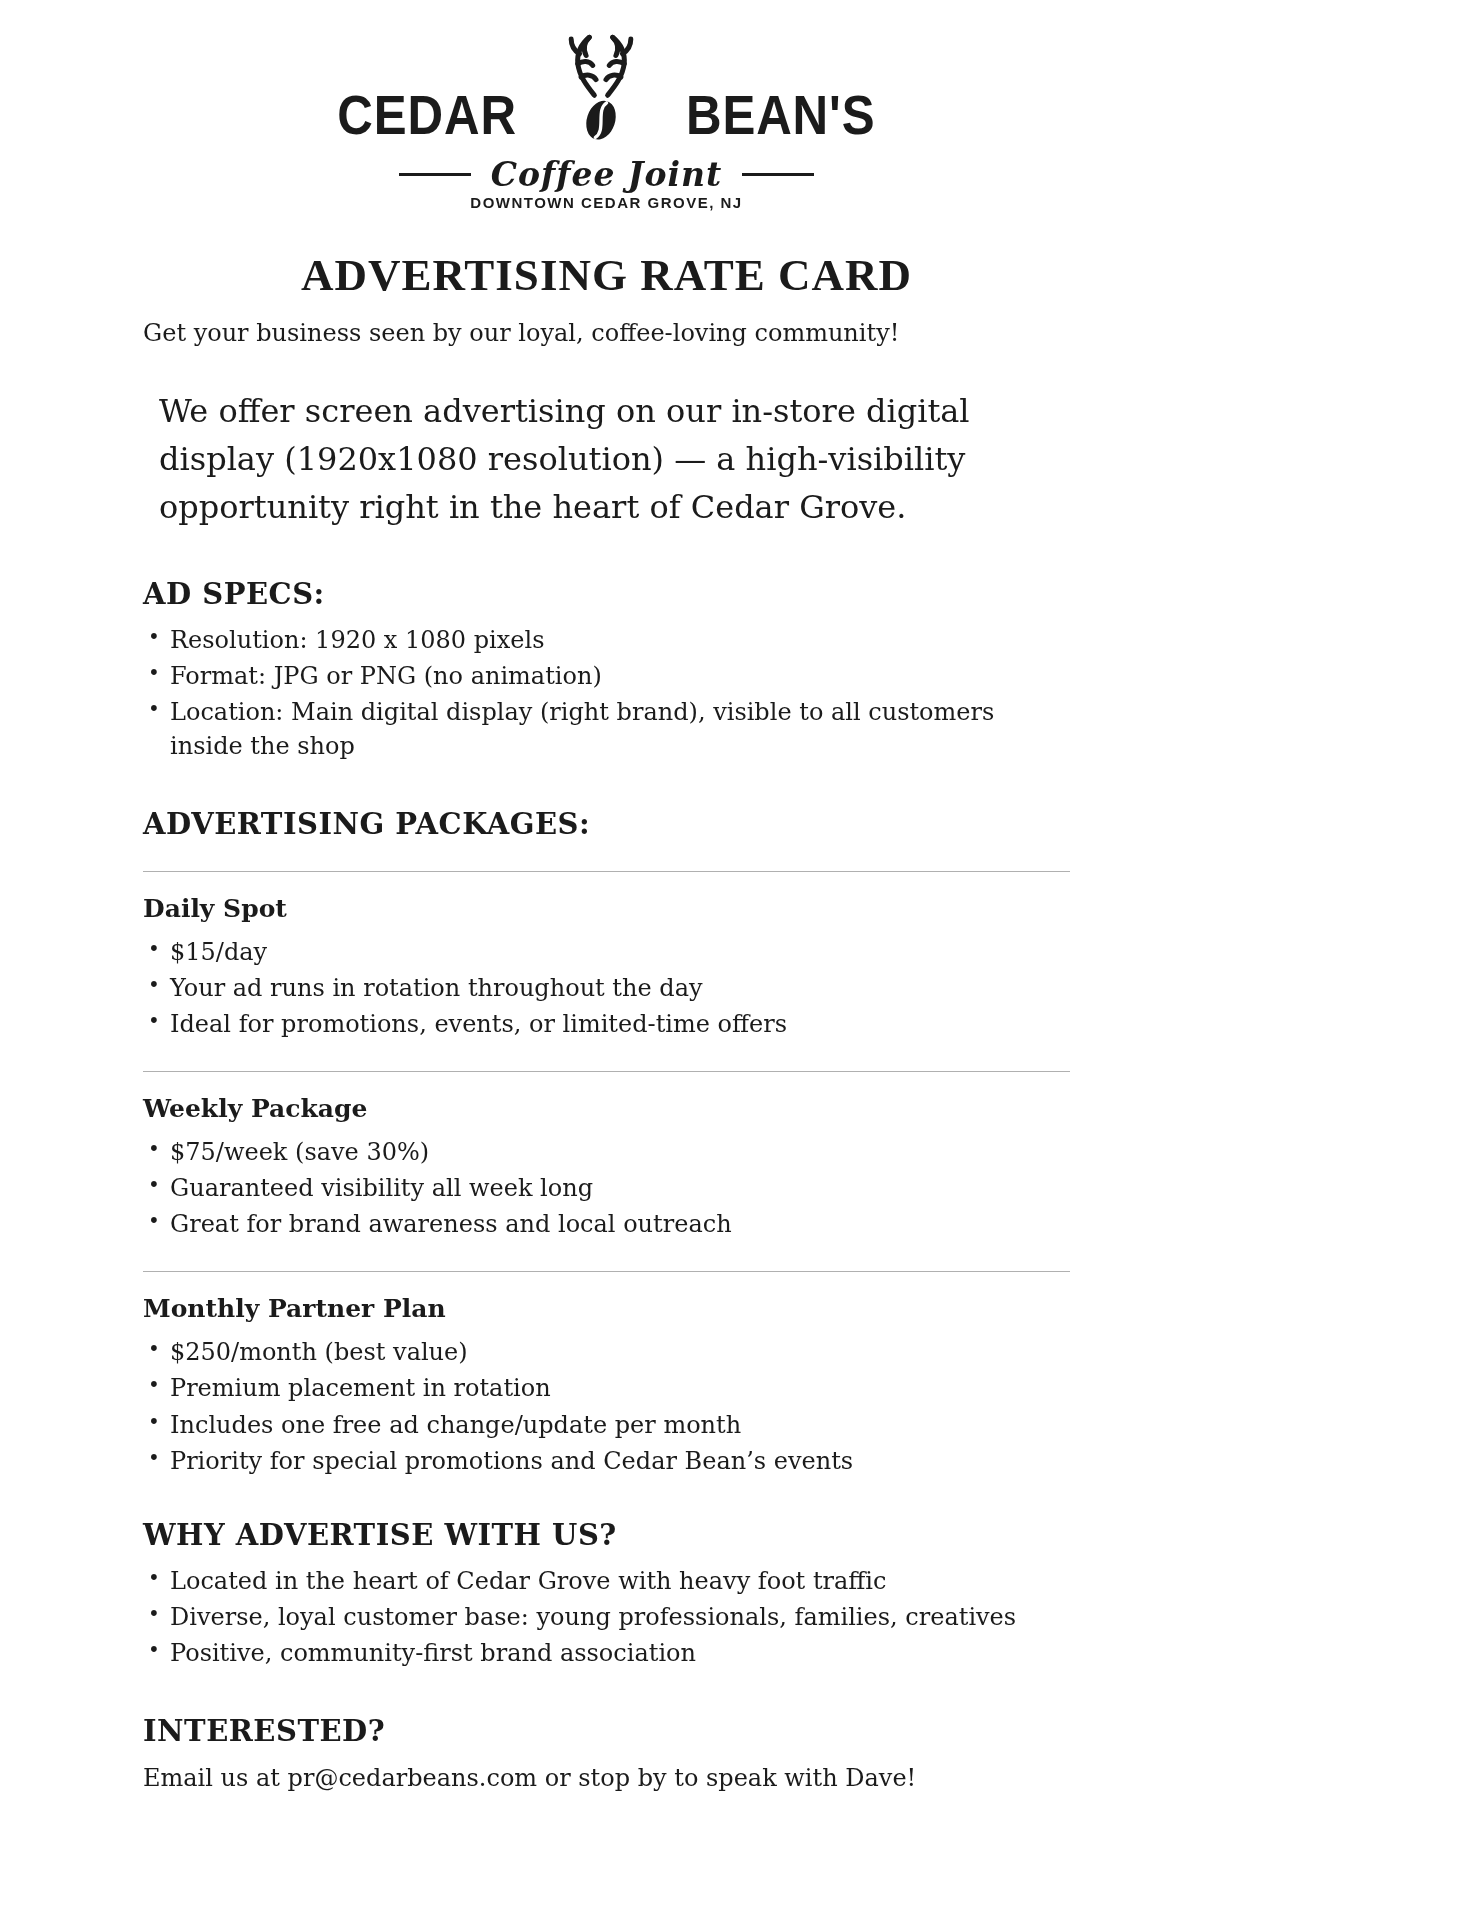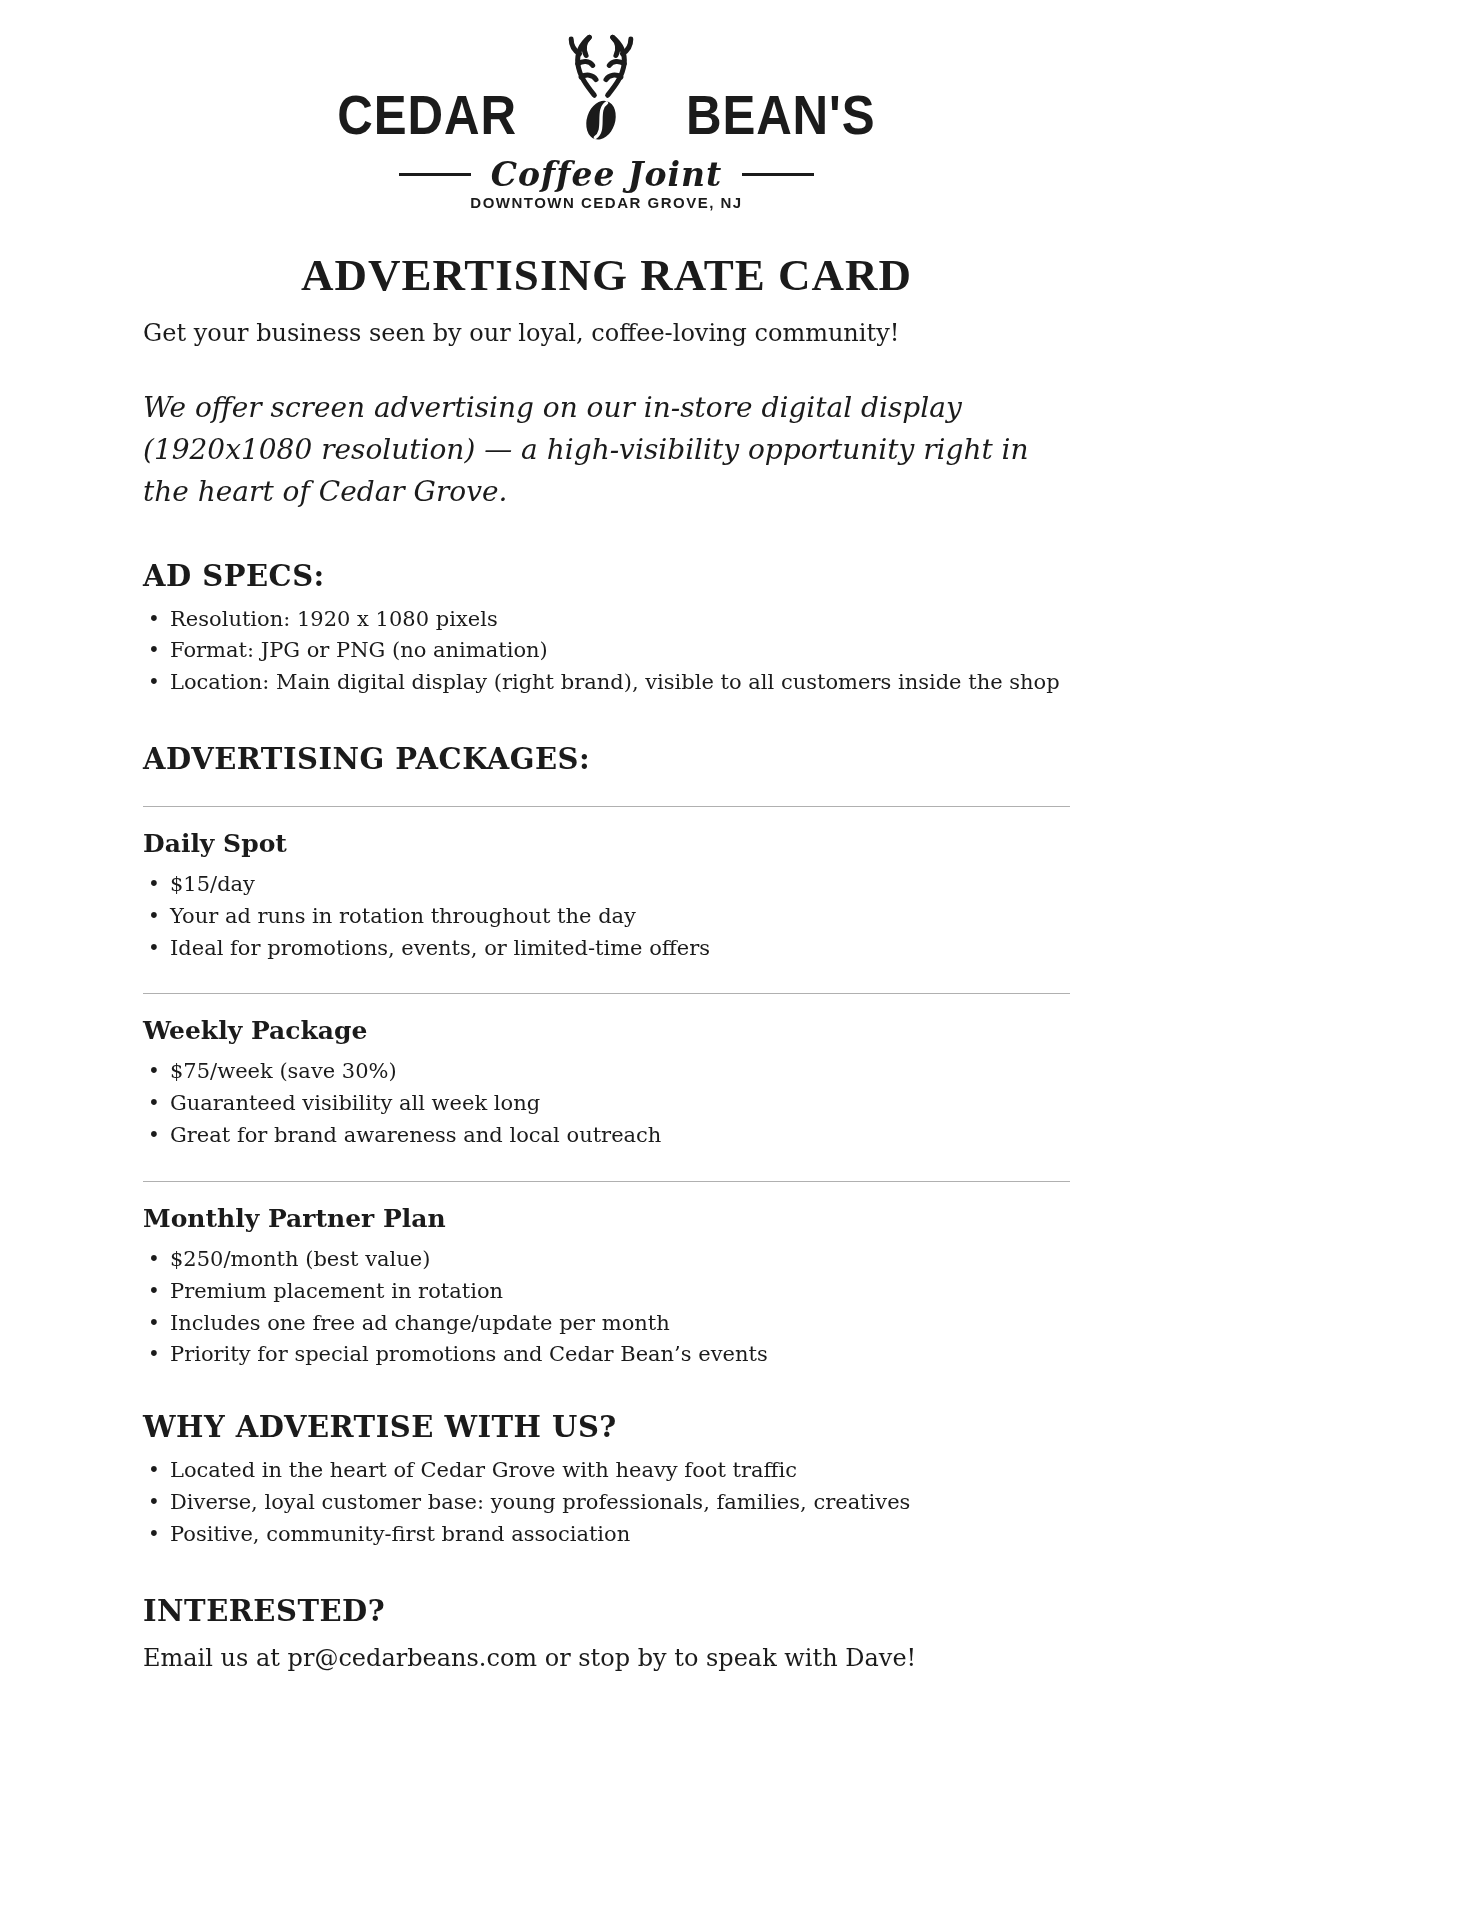--- a/index.html
+++ b/index.html
@@ -80,37 +80,36 @@
     letter-spacing: 1px;
     text-align: center;
     margin: 38px 0 16px 0;
   }
   .intro {
     font-size: 24px;
     line-height: 1.4;
     margin: 0 0 36px 0;
   }
   .para {
-    font-size: 28px;
+    font-size: 32px;
     line-height: 1.5;
-    margin: 0 0 46px 0;
-    font-style: italic;
+    margin: 0 0 46px 16px;
   }
   h2.section-heading {
     font-family: "DejaVu Serif", serif;
     font-weight: 700;
     font-size: 29px;
     letter-spacing: 0.5px;
     margin: 0 0 12px 0;
   }
   ul.bullets {
     list-style: none;
     margin: 0 0 44px 0;
     padding: 0;
-    font-size: 21px;
+    font-size: 24px;
   }
   ul.bullets li {
     position: relative;
     padding-left: 27px;
     line-height: 1.42;
     margin: 2px 0;
   }
   ul.bullets li::before {
     content: "\2022";
     position: absolute;

